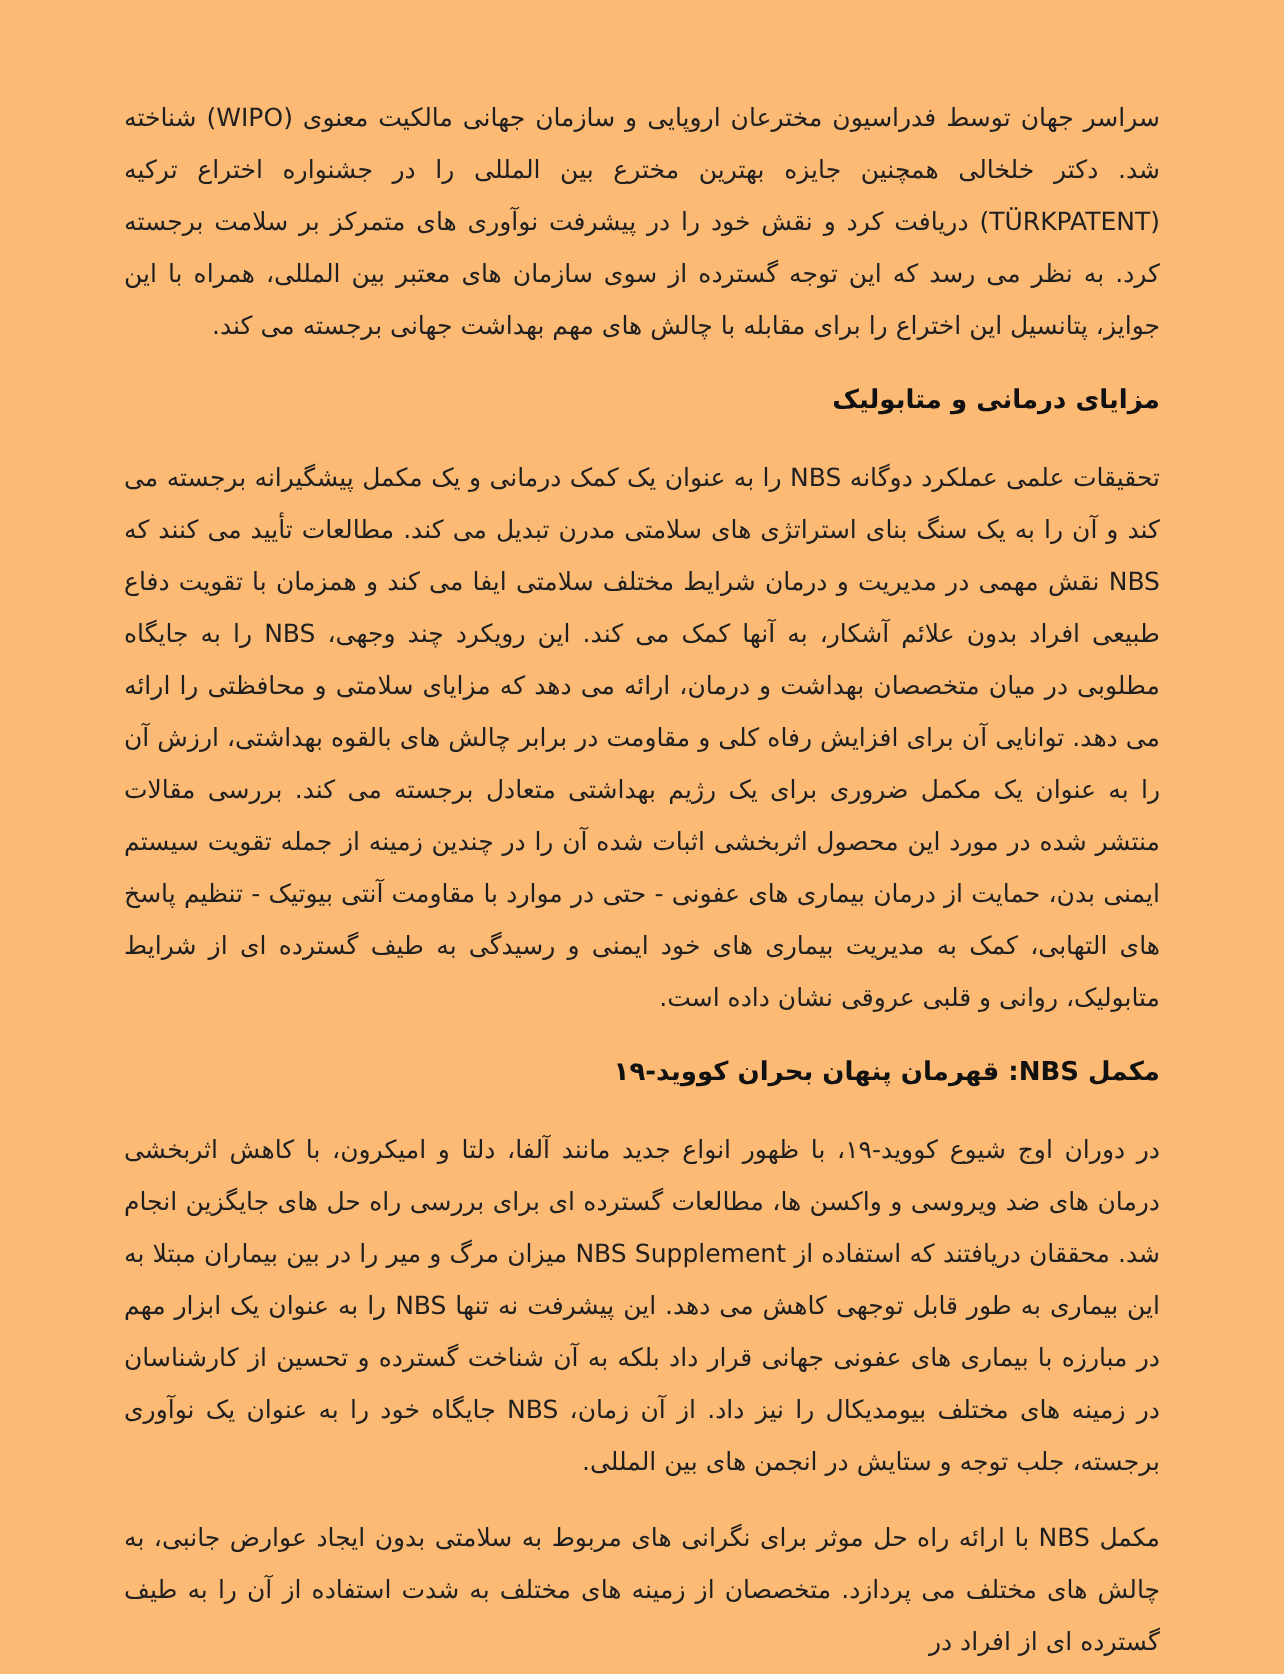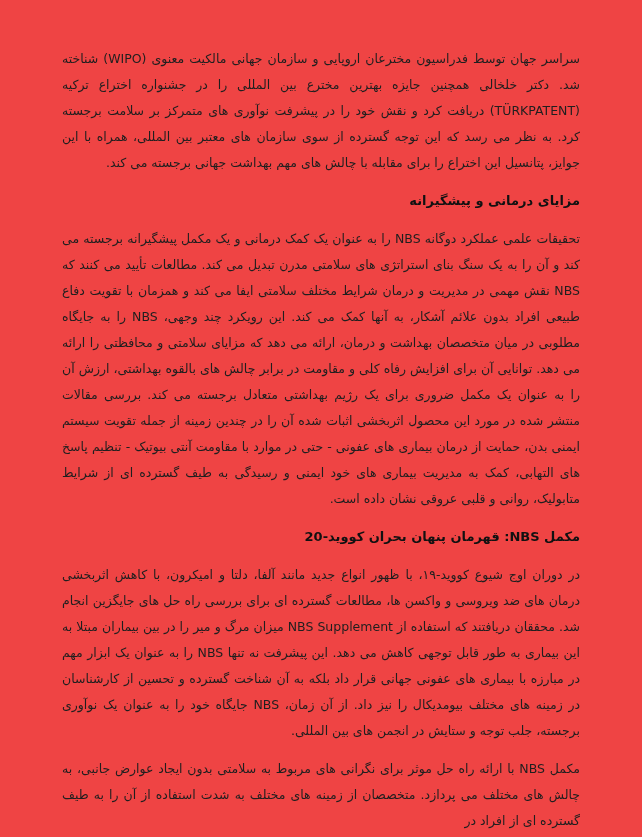--- a/index.html
+++ b/index.html
@@ -4,21 +4,21 @@
 <style>
   html, body {
     margin: 0;
     padding: 0;
     background: #ffffff;
   }
   .page {
     position: relative;
     width: 642px;
     height: 837px;
-    background: #ef4444;
+    background: #fdba74;
     overflow: hidden;
     direction: rtl;
     font-family: "DejaVu Sans", sans-serif;
   }
   .content {
     box-sizing: border-box;
     padding: 46px 62px 0 62px;
     color: #1f1f1f;
   }
   .content p {
@@ -39,25 +39,25 @@
   }
 </style>
 </head>
 <body>
 
 <div class="page">
   <div class="content">
 
     <p>سراسر جهان توسط فدراسیون مخترعان اروپایی و سازمان جهانی مالکیت معنوی (WIPO) شناخته شد. دکتر خلخالی همچنین جایزه بهترین مخترع بین المللی را در جشنواره اختراع ترکیه (TÜRKPATENT) دریافت کرد و نقش خود را در پیشرفت نوآوری های متمرکز بر سلامت برجسته کرد. به نظر می رسد که این توجه گسترده از سوی سازمان های معتبر بین المللی، همراه با این جوایز، پتانسیل این اختراع را برای مقابله با چالش های مهم بهداشت جهانی برجسته می کند.</p>
 
-    <h2>مزایای درمانی و پیشگیرانه</h2>
+    <h2>مزایای درمانی و متابولیک</h2>
 
     <p>تحقیقات علمی عملکرد دوگانه NBS را به عنوان یک کمک درمانی و یک مکمل پیشگیرانه برجسته می کند و آن را به یک سنگ بنای استراتژی های سلامتی مدرن تبدیل می کند. مطالعات تأیید می کنند که NBS نقش مهمی در مدیریت و درمان شرایط مختلف سلامتی ایفا می کند و همزمان با تقویت دفاع طبیعی افراد بدون علائم آشکار، به آنها کمک می کند. این رویکرد چند وجهی، NBS را به جایگاه مطلوبی در میان متخصصان بهداشت و درمان، ارائه می دهد که مزایای سلامتی و محافظتی را ارائه می دهد. توانایی آن برای افزایش رفاه کلی و مقاومت در برابر چالش های بالقوه بهداشتی، ارزش آن را به عنوان یک مکمل ضروری برای یک رژیم بهداشتی متعادل برجسته می کند. بررسی مقالات منتشر شده در مورد این محصول اثربخشی اثبات شده آن را در چندین زمینه از جمله تقویت سیستم ایمنی بدن، حمایت از درمان بیماری های عفونی - حتی در موارد با مقاومت آنتی بیوتیک - تنظیم پاسخ های التهابی، کمک به مدیریت بیماری های خود ایمنی و رسیدگی به طیف گسترده ای از شرایط متابولیک، روانی و قلبی عروقی نشان داده است.</p>
 
-    <h2>مکمل NBS: قهرمان پنهان بحران کووید-20</h2>
+    <h2>مکمل NBS: قهرمان پنهان بحران کووید-۱۹</h2>
 
     <p>در دوران اوج شیوع کووید-۱۹، با ظهور انواع جدید مانند آلفا، دلتا و امیکرون، با کاهش اثربخشی درمان های ضد ویروسی و واکسن ها، مطالعات گسترده ای برای بررسی راه حل های جایگزین انجام شد. محققان دریافتند که استفاده از NBS Supplement میزان مرگ و میر را در بین بیماران مبتلا به این بیماری به طور قابل توجهی کاهش می دهد. این پیشرفت نه تنها NBS را به عنوان یک ابزار مهم در مبارزه با بیماری های عفونی جهانی قرار داد بلکه به آن شناخت گسترده و تحسین از کارشناسان در زمینه های مختلف بیومدیکال را نیز داد. از آن زمان، NBS جایگاه خود را به عنوان یک نوآوری برجسته، جلب توجه و ستایش در انجمن های بین المللی.</p>
 
 
     <p>مکمل NBS با ارائه راه حل موثر برای نگرانی های مربوط به سلامتی بدون ایجاد عوارض جانبی، به چالش های مختلف می پردازد. متخصصان از زمینه های مختلف به شدت استفاده از آن را به طیف گسترده ای از افراد در</p>
 
   </div>
 </div>
 
 </body></html>

